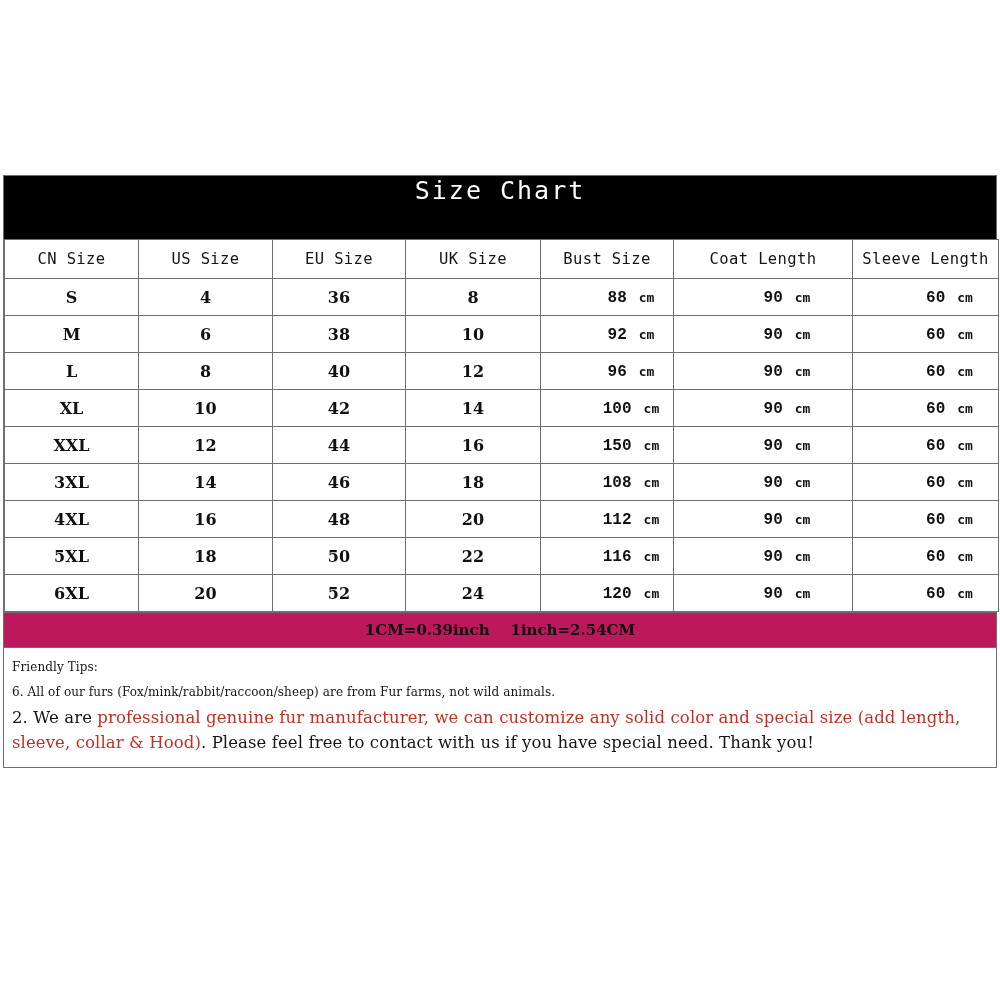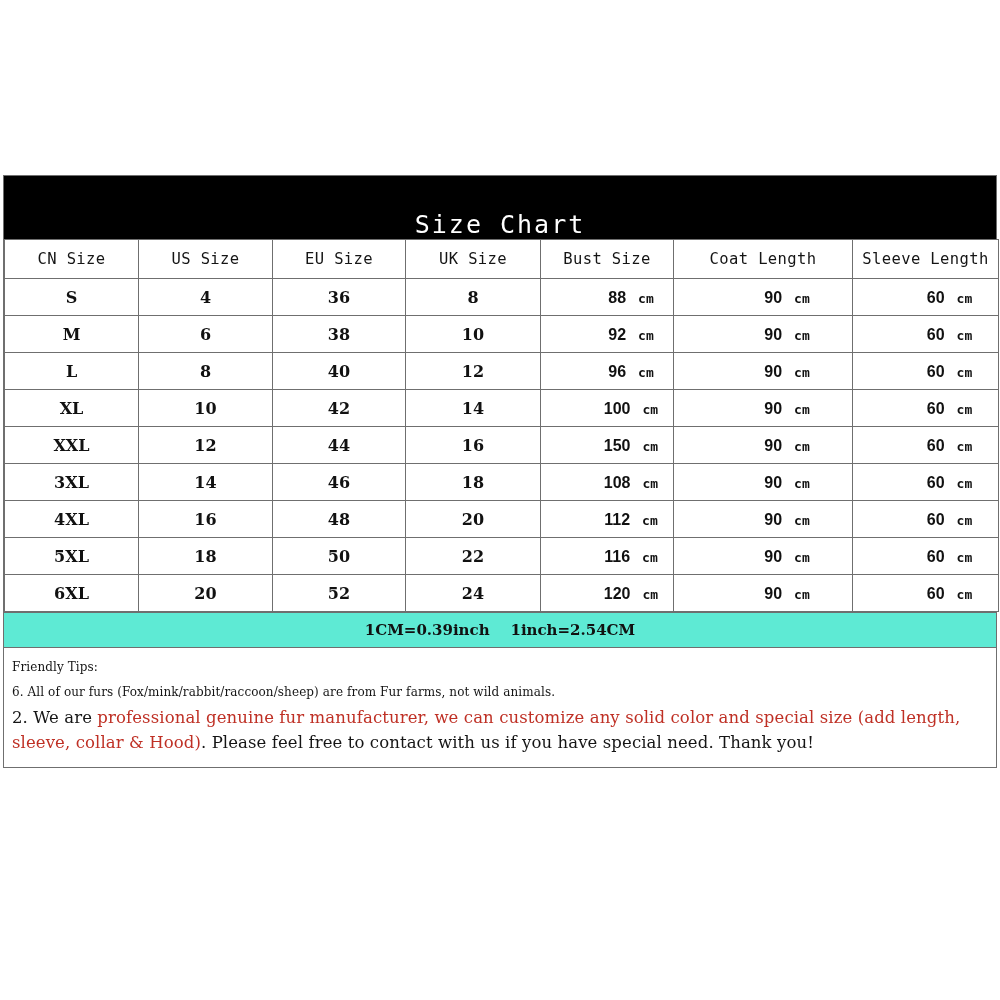--- a/index.html
+++ b/index.html
@@ -33,21 +33,21 @@
     border: 1px solid #6f6f6f;
     box-sizing: border-box;
     background: #ffffff;
   }
 
   
   .title-band {
     background: #000000;
     height: 63px;
     display: flex;
-    align-items: flex-end;
+    align-items: flex-start;
     justify-content: center;
   }
   .title-band .title-text {
     color: #ffffff;
     font-family: "DejaVu Sans Mono", "Liberation Mono", monospace;
     font-size: 25px;
     letter-spacing: 2px;
     font-weight: 400;
   }
 
@@ -81,42 +81,42 @@
     font-weight: 700;
     color: #111111;
   }
   td .unit {
     font-size: 13px;
     font-weight: 700;
     font-family: "DejaVu Sans Mono", "Liberation Mono", monospace;
     padding-left: 12px;
   }
   td .num {
-    font-family: Liberation Sans, sans-serif;
+    font-family: Liberation Mono, monospace;
     margin-left: 48px;
   }
 
   
   col.c0 { width: 134px; }
   col.c1 { width: 134px; }
   col.c2 { width: 133px; }
   col.c3 { width: 135px; }
   col.c4 { width: 133px; }
   col.c5 { width: 179px; }
   col.c6 { width: 146px; }
 
   
   .conv-row {
     border-top: 1px solid #6f6f6f;
     border-bottom: 1px solid #6f6f6f;
     height: 34px;
     display: flex;
     align-items: center;
     justify-content: center;
-    background: #5eead4;
+    background: #be185d;
     text-align: center;
   }
   .conv-row .conv-inner {
     font-family: "DejaVu Serif", "Liberation Serif", serif;
     font-size: 15px;
     font-weight: 700;
     color: #111111;
     white-space: pre;
   }
 

